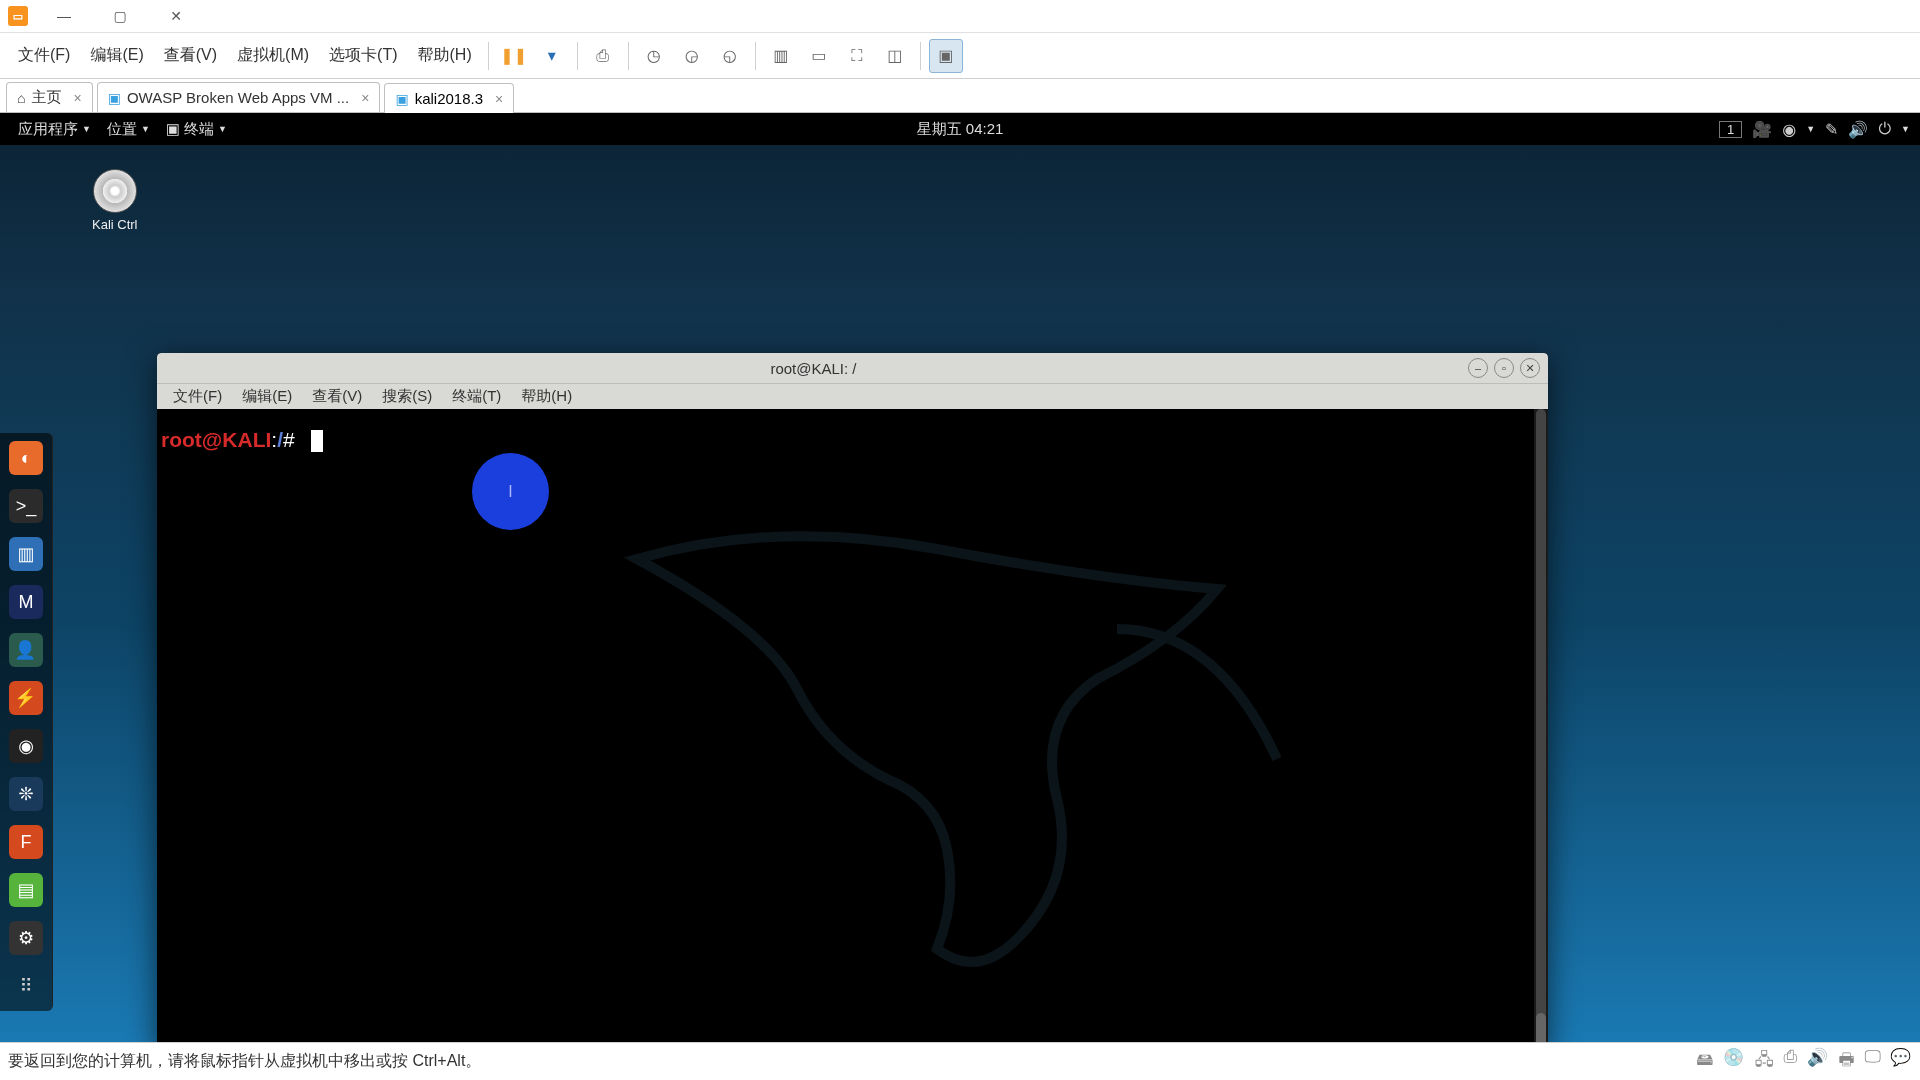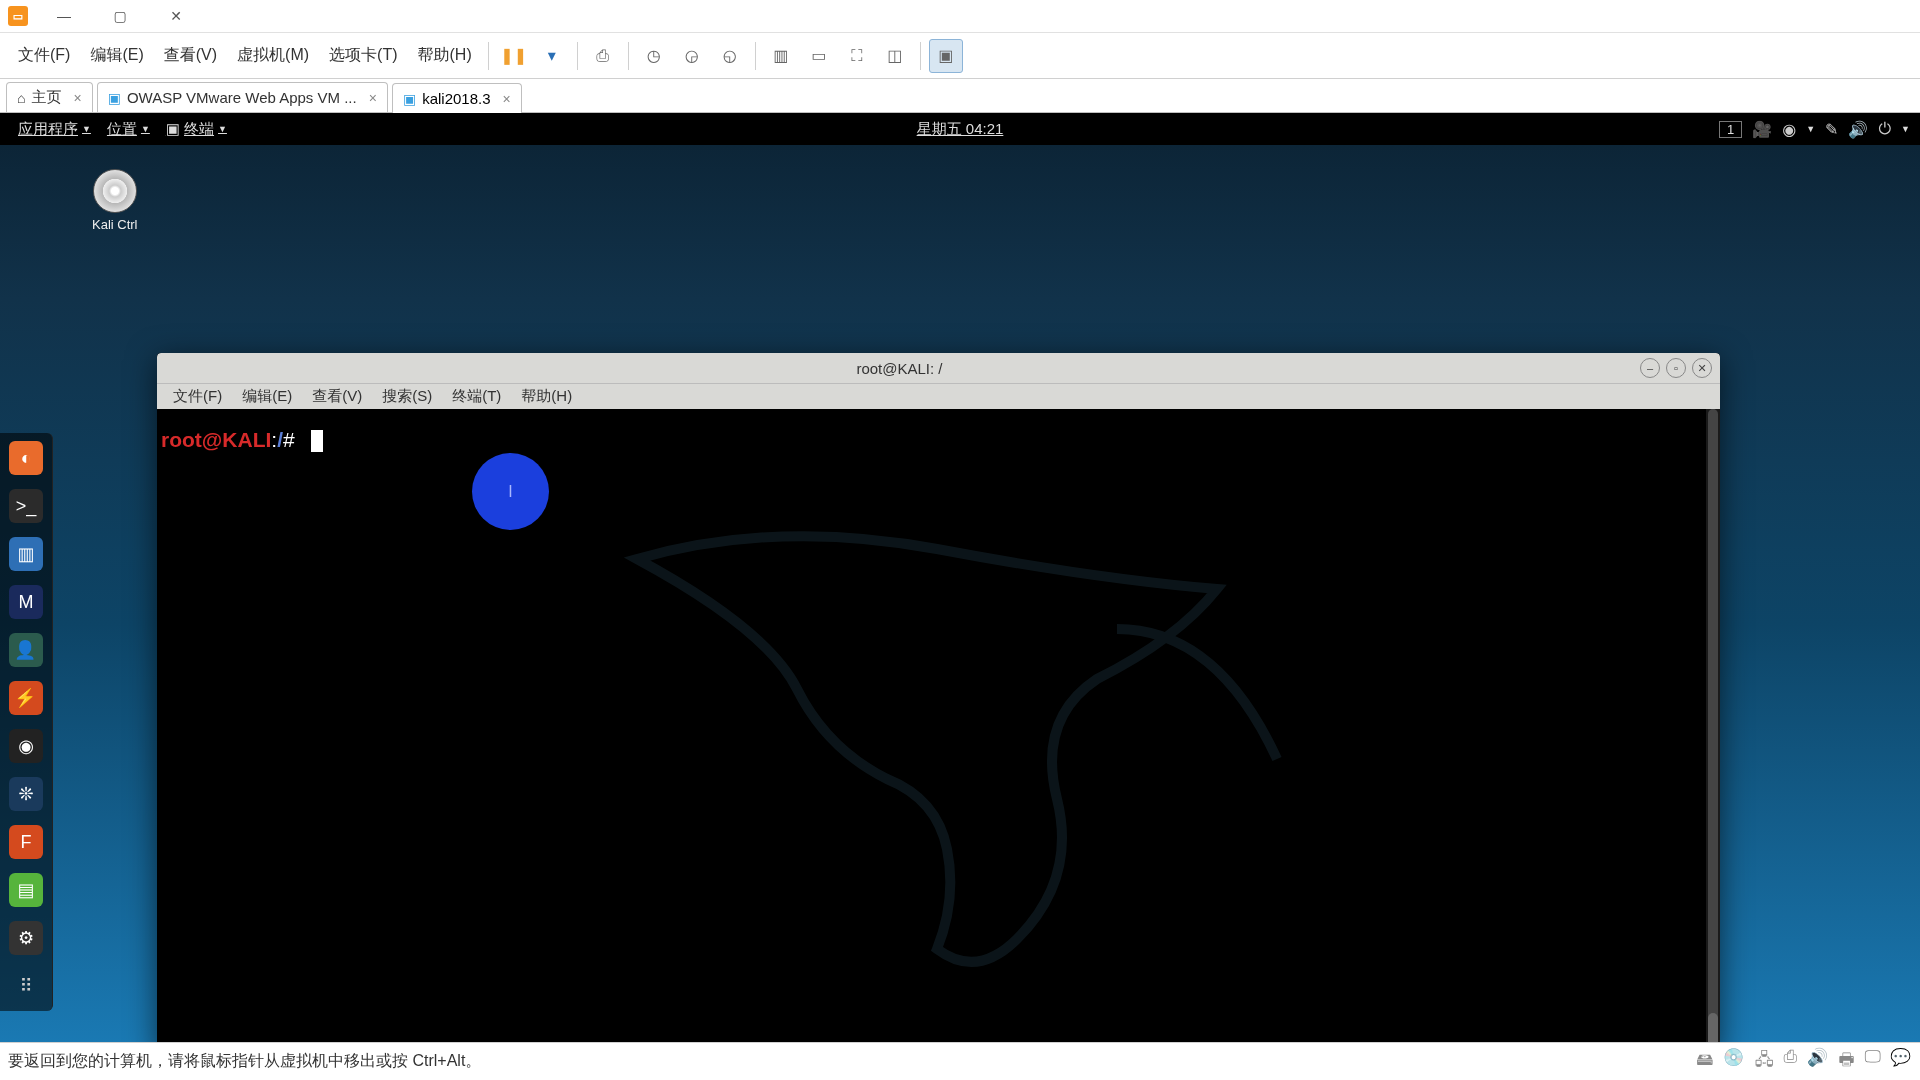--- a/index.html
+++ b/index.html
@@ -18,35 +18,35 @@
 .host-menubar .pause-icon{color:#f0a030;}
 .host-tabs { height: 34px; background: #fff; display: flex; align-items: flex-end; padding: 0 6px; border-bottom: 1px solid #bfbfbf; }
 .host-tab { height: 30px; display: flex; align-items: center; padding: 0 10px; border: 1px solid #bfbfbf; border-bottom: none; border-radius: 4px 4px 0 0; margin-right: 4px; background: #fff; font-size: 15px; color: #333; gap: 6px; }
 .host-tab.active { background: #fff; position: relative; top: 1px; font-weight: 500; color: #000; }
 .host-tab .close { color: #888; margin-left: 6px; font-size: 14px; }
 .host-tab .glyph { font-size: 14px; }
 
 
 .guest { position: relative; width: 1920px; height: 929px; background: linear-gradient(180deg, #0b2233 0%, #11324a 20%, #0d4466 55%, #1a79b3 100%); overflow: hidden; }
 .gnome-top { height: 32px; background: #000; display: flex; align-items: center; color: #ddd; font-size: 15px; padding: 0 10px; }
-.gnome-top .item { padding: 0 8px; display: flex; align-items: center; gap: 4px; text-decoration: underline; }
+.gnome-top .item { padding: 0 8px; display: flex; align-items: center; gap: 4px; }
 .gnome-top .center { position: absolute; left: 50%; transform: translateX(-50%); }
 .gnome-top .right { margin-left: auto; display: flex; align-items: center; gap: 10px; }
 .gnome-top .ws { border: 1px solid #777; padding: 0 7px; font-size: 13px; }
 .gnome-top .tri { font-size: 9px; }
 .gnome-top .tray-icon{font-size:16px;color:#ccc;}
 
 .desk-icon { position: absolute; top: 56px; left: 92px; text-align: center; color: #eee; font-size: 13px; }
 .desk-icon .disc { width: 44px; height: 44px; border-radius: 50%; background: radial-gradient(circle, #fff 12%, #ccc 20%, #eee 40%, #b8b8b8 42%, #e0e0e0 70%); margin: 0 auto 4px; border: 1px solid #555; }
 
 .dock { position: absolute; left: 0; top: 320px; width: 53px; background: rgba(0,0,0,0.55); border-right: 1px solid #222; display: flex; flex-direction: column; align-items: center; padding: 8px 0; gap: 14px; border-radius: 0 6px 6px 0;}
 .dock .d { width: 34px; height: 34px; border-radius: 6px; display: flex; align-items: center; justify-content: center; font-size: 18px; color: #fff; }
 
 
-.term-win { position: absolute; left: 157px; top: 240px; width: 1563px; height: 700px; background: #000; box-shadow: 0 6px 30px rgba(0,0,0,0.6); border-radius: 4px 4px 0 0; overflow: hidden; }
+.term-win { position: absolute; left: 157px; top: 240px; width: 1391px; height: 700px; background: #000; box-shadow: 0 6px 30px rgba(0,0,0,0.6); border-radius: 4px 4px 0 0; overflow: hidden; }
 .term-title { height: 30px; background: #d9d9d6; display: flex; align-items: center; padding: 0 8px; color: #333; font-size: 15px; border-radius: 4px 4px 0 0; }
 .term-title .t { flex: 1; text-align: center; }
 .term-title .wbtn { width: 20px; height: 20px; border-radius: 50%; border: 1px solid #888; margin-left: 6px; display: flex; align-items: center; justify-content: center; font-size: 11px; color: #444; }
 .term-menu { height: 26px; background: #d9d9d6; display: flex; align-items: center; padding: 0 6px; font-size: 15px; color: #333; border-top: 1px solid #bcbcbc; }
 .term-menu span { padding: 0 10px; }
 .term-body { position: relative; height: calc(100% - 56px); background: #000; font-family: "DejaVu Sans Mono", monospace; font-size: 21px; line-height: 26px; padding: 18px 4px; color: #fff; }
 .term-body .ps-user { color: #d72a2a; font-weight: bold; }
 .term-body .ps-path { color: #5a7dd6; font-weight: bold; }
 .term-body .cursor { display: inline-block; width: 12px; height: 22px; background: #fff; vertical-align: text-bottom; margin-left: 4px; }
 .term-scroll { position: absolute; right: 0; top: 0; bottom: 0; width: 14px; background: #1a1a1a; }
@@ -122,21 +122,21 @@
 </div>
 
 <div class="host-tabs">
   <div class="host-tab">
     <span class="glyph">⌂</span>
     <span>主页</span>
     <span class="close">×</span>
   </div>
   <div class="host-tab">
     <span class="glyph" style="color:#3aa0e0;">▣</span>
-    <span>OWASP VMware Web Apps VM ...</span>
+    <span>OWASP Broken Web Apps VM ...</span>
     <span class="close">×</span>
   </div>
   <div class="host-tab active">
     <span class="glyph" style="color:#3aa0e0;">▣</span>
     <span>kali2018.3</span>
     <span class="close">×</span>
   </div>
 </div>
 
 <div class="guest">

